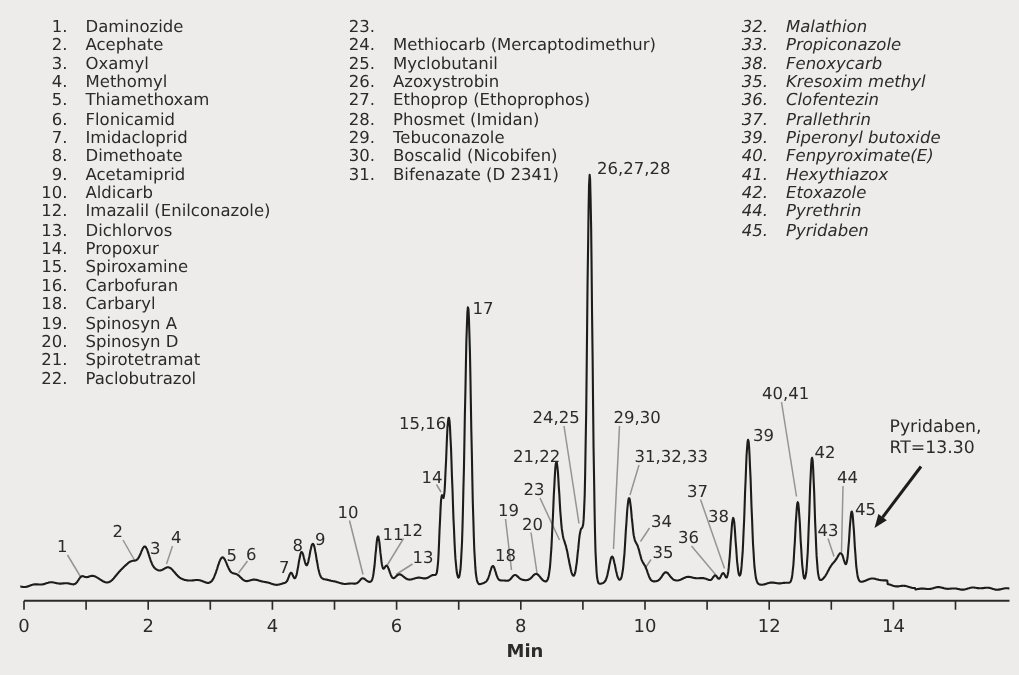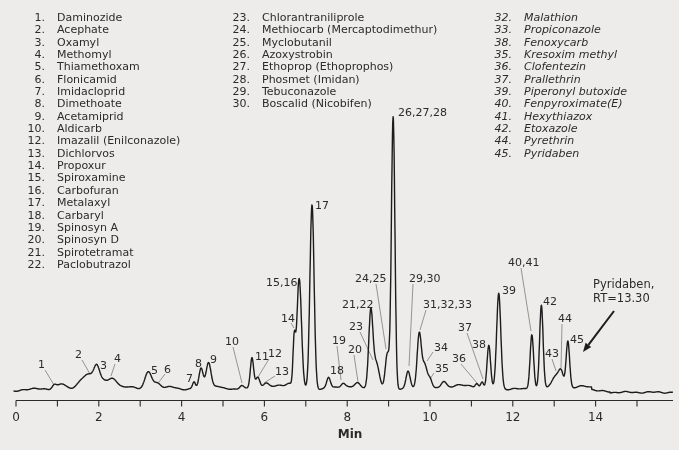--- a/index.html
+++ b/index.html
@@ -72,24 +72,20 @@
       </div>
       <div class="legend-row">
         <span class="legend-num">15.</span>
         <span class="legend-name">Spiroxamine</span>
       </div>
       <div class="legend-row">
         <span class="legend-num">16.</span>
         <span class="legend-name">Carbofuran</span>
       </div>
       <div class="legend-row">
-        <span class="legend-num">17.</span>
-        <span class="legend-name">Metalaxyl</span>
-      </div>
-      <div class="legend-row">
         <span class="legend-num">18.</span>
         <span class="legend-name">Carbaryl</span>
       </div>
       <div class="legend-row">
         <span class="legend-num">19.</span>
         <span class="legend-name">Spinosyn A</span>
       </div>
       <div class="legend-row">
         <span class="legend-num">20.</span>
         <span class="legend-name">Spinosyn D</span>
@@ -99,21 +95,20 @@
         <span class="legend-name">Spirotetramat</span>
       </div>
       <div class="legend-row">
         <span class="legend-num">22.</span>
         <span class="legend-name">Paclobutrazol</span>
       </div>
     </div>
   <div class="legend-col col-2">
       <div class="legend-row">
         <span class="legend-num">23.</span>
-        <span class="legend-name">Chlorantraniliprole</span>
       </div>
       <div class="legend-row">
         <span class="legend-num">24.</span>
         <span class="legend-name">Methiocarb (Mercaptodimethur)</span>
       </div>
       <div class="legend-row">
         <span class="legend-num">25.</span>
         <span class="legend-name">Myclobutanil</span>
       </div>
       <div class="legend-row">
@@ -128,20 +123,24 @@
         <span class="legend-num">28.</span>
         <span class="legend-name">Phosmet (Imidan)</span>
       </div>
       <div class="legend-row">
         <span class="legend-num">29.</span>
         <span class="legend-name">Tebuconazole</span>
       </div>
       <div class="legend-row">
         <span class="legend-num">30.</span>
         <span class="legend-name">Boscalid (Nicobifen)</span>
+      </div>
+      <div class="legend-row">
+        <span class="legend-num">31.</span>
+        <span class="legend-name">Bifenazate (D 2341)</span>
       </div>
     </div>
   <div class="legend-col col-3">
       <div class="legend-row">
         <span class="legend-num">32.</span>
         <span class="legend-name">Malathion</span>
       </div>
       <div class="legend-row">
         <span class="legend-num">33.</span>
         <span class="legend-name">Propiconazole</span>

